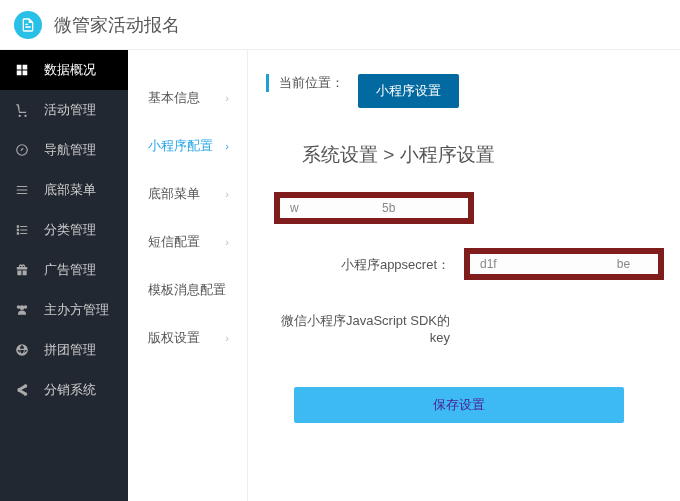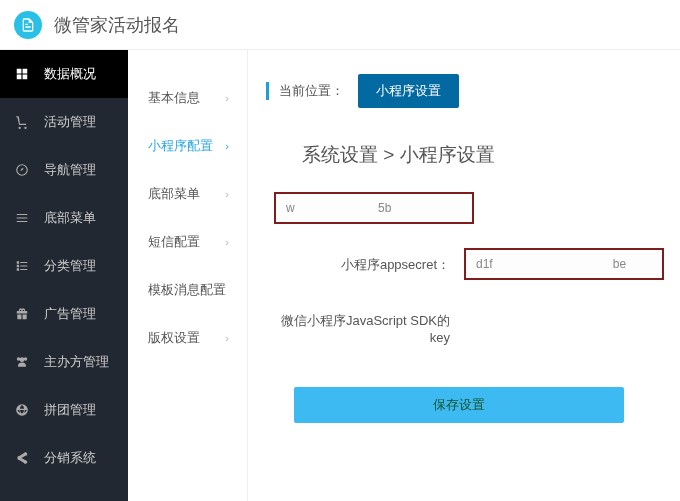--- a/index.html
+++ b/index.html
@@ -3,43 +3,43 @@
 <meta charset="utf-8">
 <style>
 *{margin:0;padding:0;box-sizing:border-box;font-family:"Microsoft YaHei",Arial,sans-serif}
 body{background:#fff;font-size:13px;color:#333;width:680px;height:501px;overflow:hidden}
 .header{height:50px;background:#fff;border-bottom:1px solid #eee;display:flex;align-items:center;padding-left:14px}
 .logo{width:28px;height:28px;background:#29c0e8;border-radius:50%;display:flex;align-items:center;justify-content:center;margin-right:12px}
 .logo svg{width:16px;height:16px;fill:#fff}
 .app-title{font-size:18px;color:#555}
 .body{display:flex;height:451px}
 .sidebar{width:128px;background:#222832;height:100%;overflow:hidden}
-.side-item{height:48px;display:flex;align-items:center;padding-left:14px;color:#ccc;font-size:13px;cursor:pointer}
+.side-item{height:40px;display:flex;align-items:center;padding-left:14px;color:#ccc;font-size:13px;cursor:pointer}
 .side-item .icon{width:16px;margin-right:14px;display:flex;align-items:center;justify-content:center}
 .side-item .icon svg{width:14px;height:14px;fill:#aaa}
 .side-item.active{background:#000;color:#fff}
 .side-item.active .icon svg{fill:#fff}
 .subnav{width:120px;background:#fff;padding-top:24px;border-right:1px solid #eee}
 .sub-item{height:48px;display:flex;align-items:center;justify-content:space-between;padding:0 18px 0 20px;font-size:13px;color:#555;cursor:pointer}
 .sub-item.active{color:#29a7e8}
 .sub-item .chev{color:#bbb;font-size:11px}
 .sub-item.active .chev{color:#29a7e8}
 .main{flex:1;padding:24px 0 0 18px;overflow:hidden;position:relative}
-.loc-row{display:flex;align-items:center;margin-bottom:20px}
+.loc-row{display:flex;align-items:flex-start;margin-bottom:20px}
 .loc-bar{width:3px;height:18px;background:#1e9fd8;margin-right:10px}
 .loc-label{font-size:13px;color:#555;margin-right:14px}
 .loc-btn{background:#0369a1;color:#fff;border:none;padding:8px 18px;font-size:13px;border-radius:2px;cursor:pointer}
 .crumb{font-size:19px;color:#555;padding:14px 0 24px 36px}
 .form-row{display:flex;align-items:flex-start;margin-bottom:24px;padding-left:8px}
 .form-label{width:190px;text-align:right;font-size:13px;color:#555;padding-top:8px;padding-right:14px}
 .form-input{flex:1}
-.form-input input{width:200px;height:32px;border:2px solid #7f1d1d;padding:0 10px;font-size:12px;color:#888;background:#fdfdfd}
+.form-input input{width:200px;height:32px;border:6px solid #7f1d1d;padding:0 10px;font-size:12px;color:#888;background:#fdfdfd}
 .hint{font-size:12px;color:#e05a5a;margin-top:6px}
 .save-row{padding:18px 0 0 28px}
-.save-btn{width:330px;height:36px;background:#3dbaf2;color:#14532d;border:none;font-size:13px;border-radius:2px;cursor:pointer}
+.save-btn{width:330px;height:36px;background:#3dbaf2;color:#4c1d95;border:none;font-size:13px;border-radius:2px;cursor:pointer}
 </style>
 </head>
 <body>
 
 <div class="header">
   <div class="logo">
     <svg viewBox="0 0 24 24">
         <path d="M14 2H6a2 2 0 0 0-2 2v16a2 2 0 0 0 2 2h12a2 2 0 0 0 2-2V8l-6-6zM6 4h7v5h5v11H6V4zm2 10h8v2H8v-2zm0-4h4v2H8v-2z"></path>
       </svg>
   </div>

